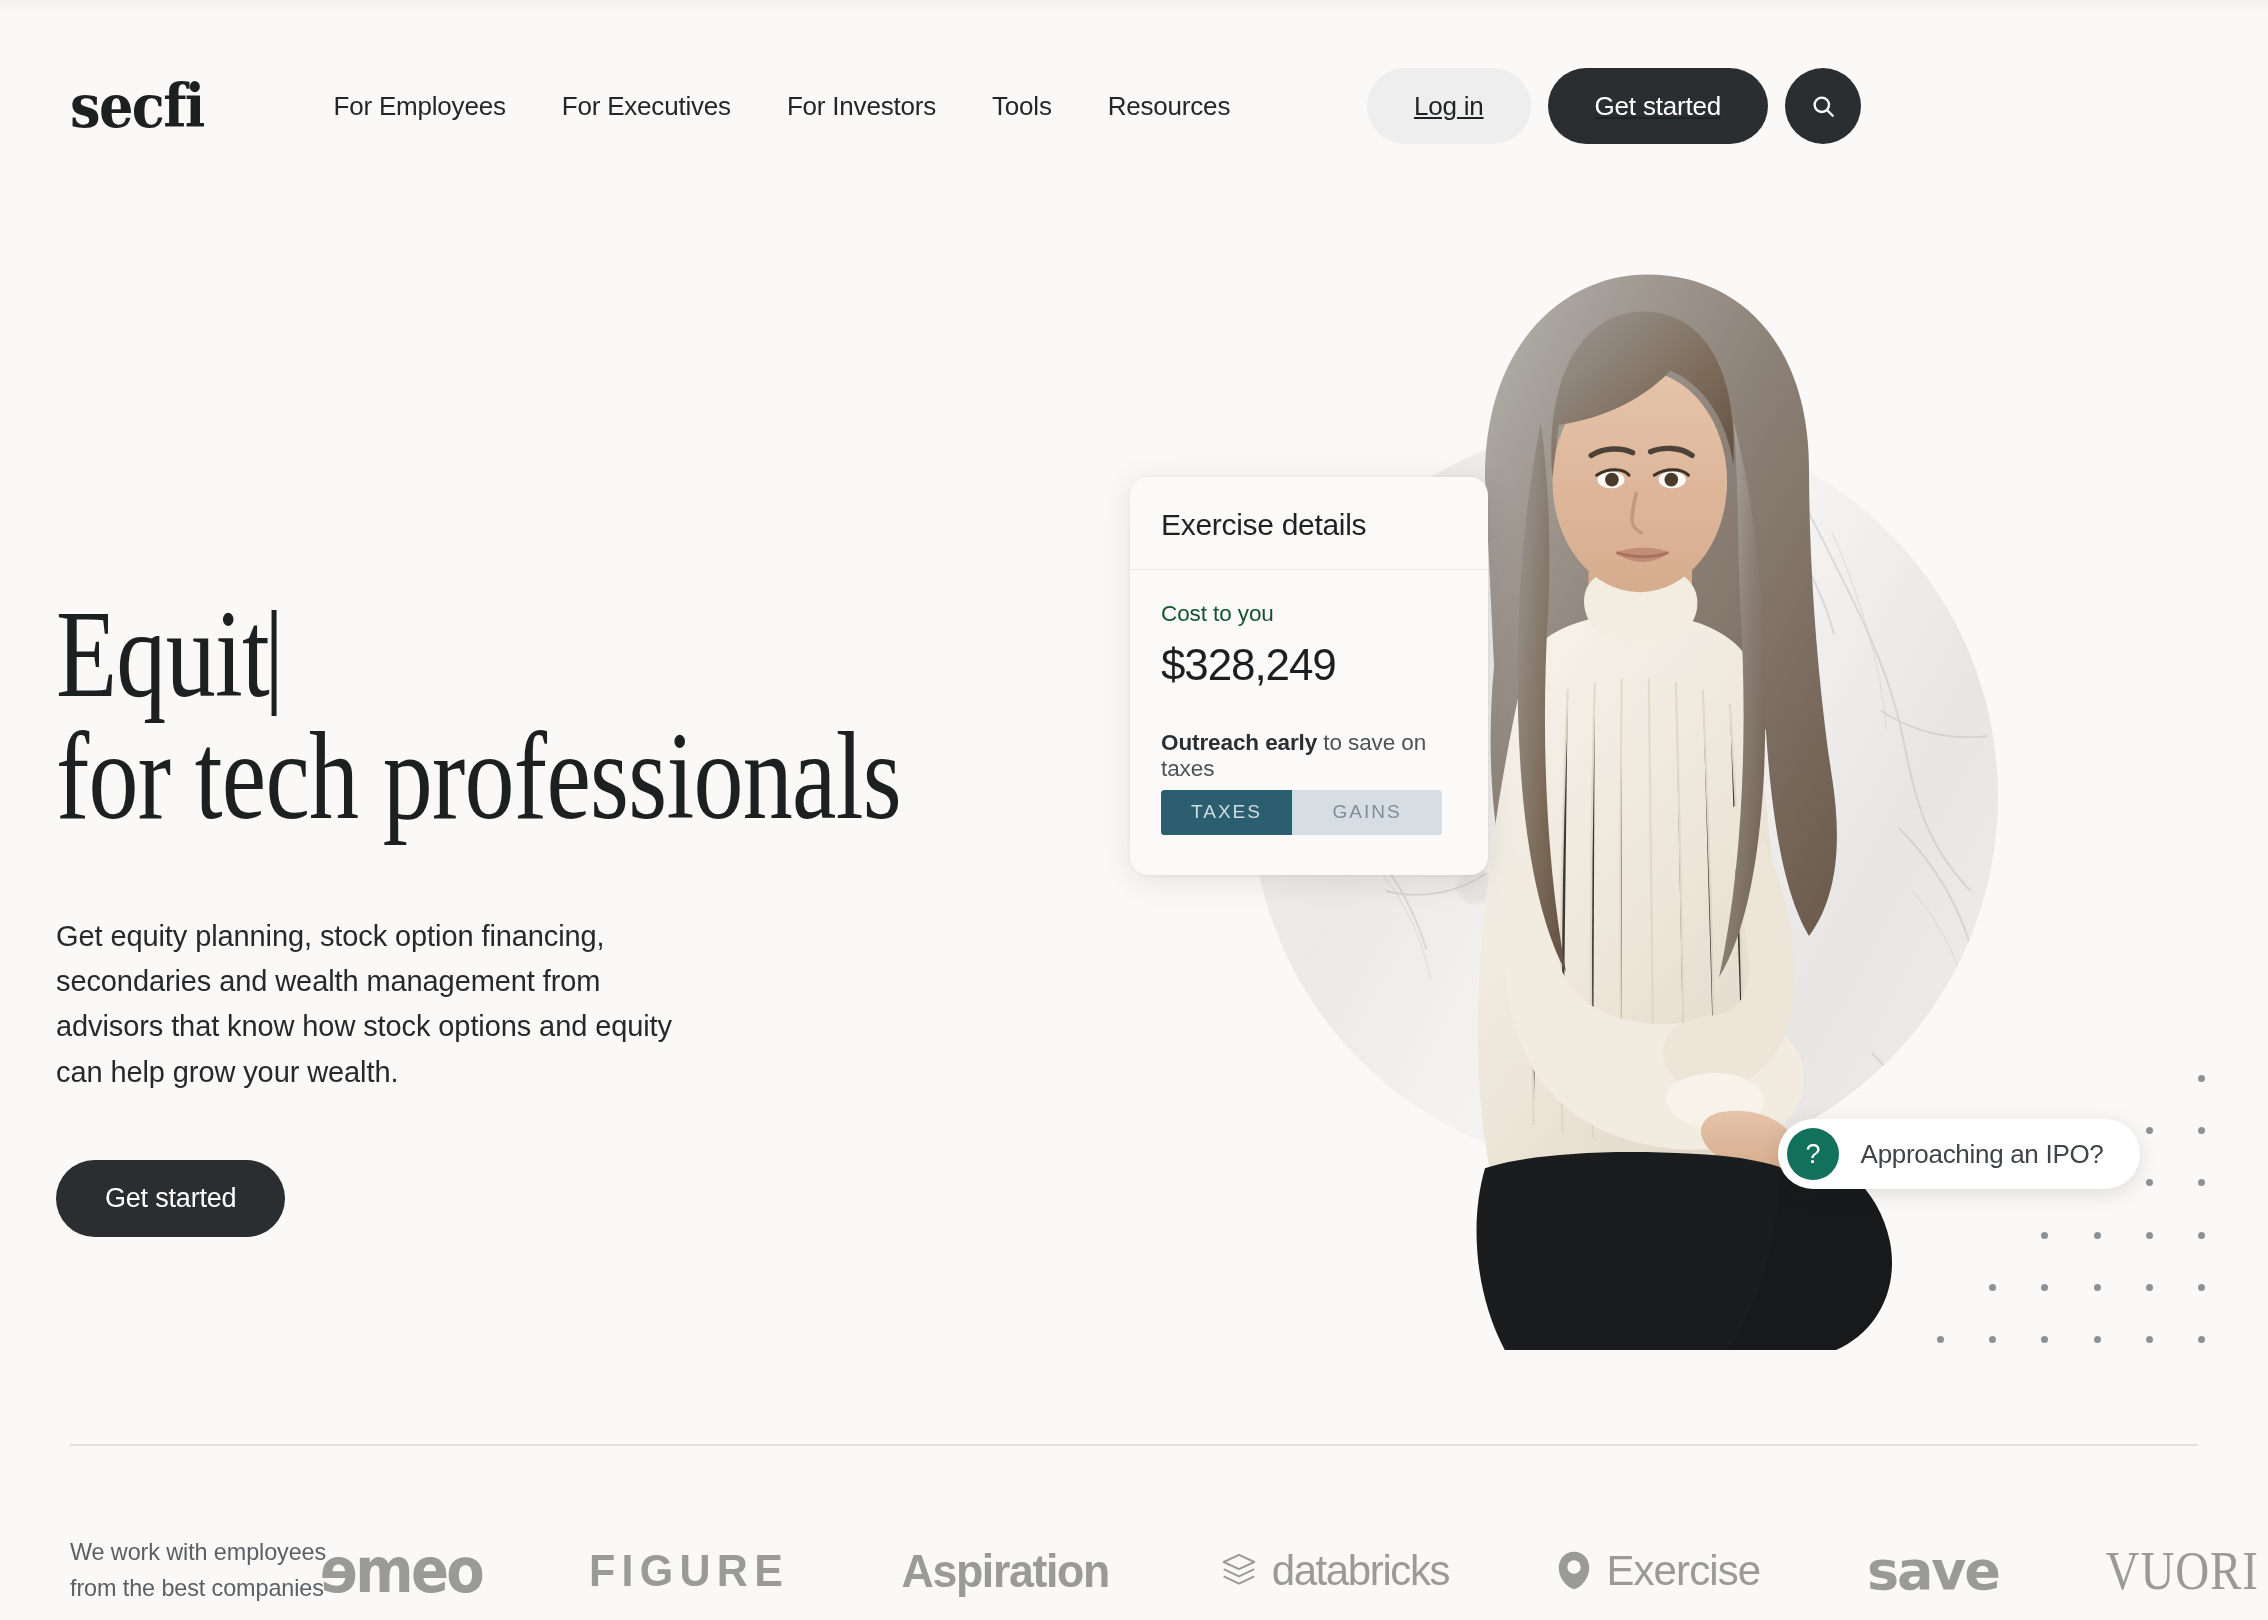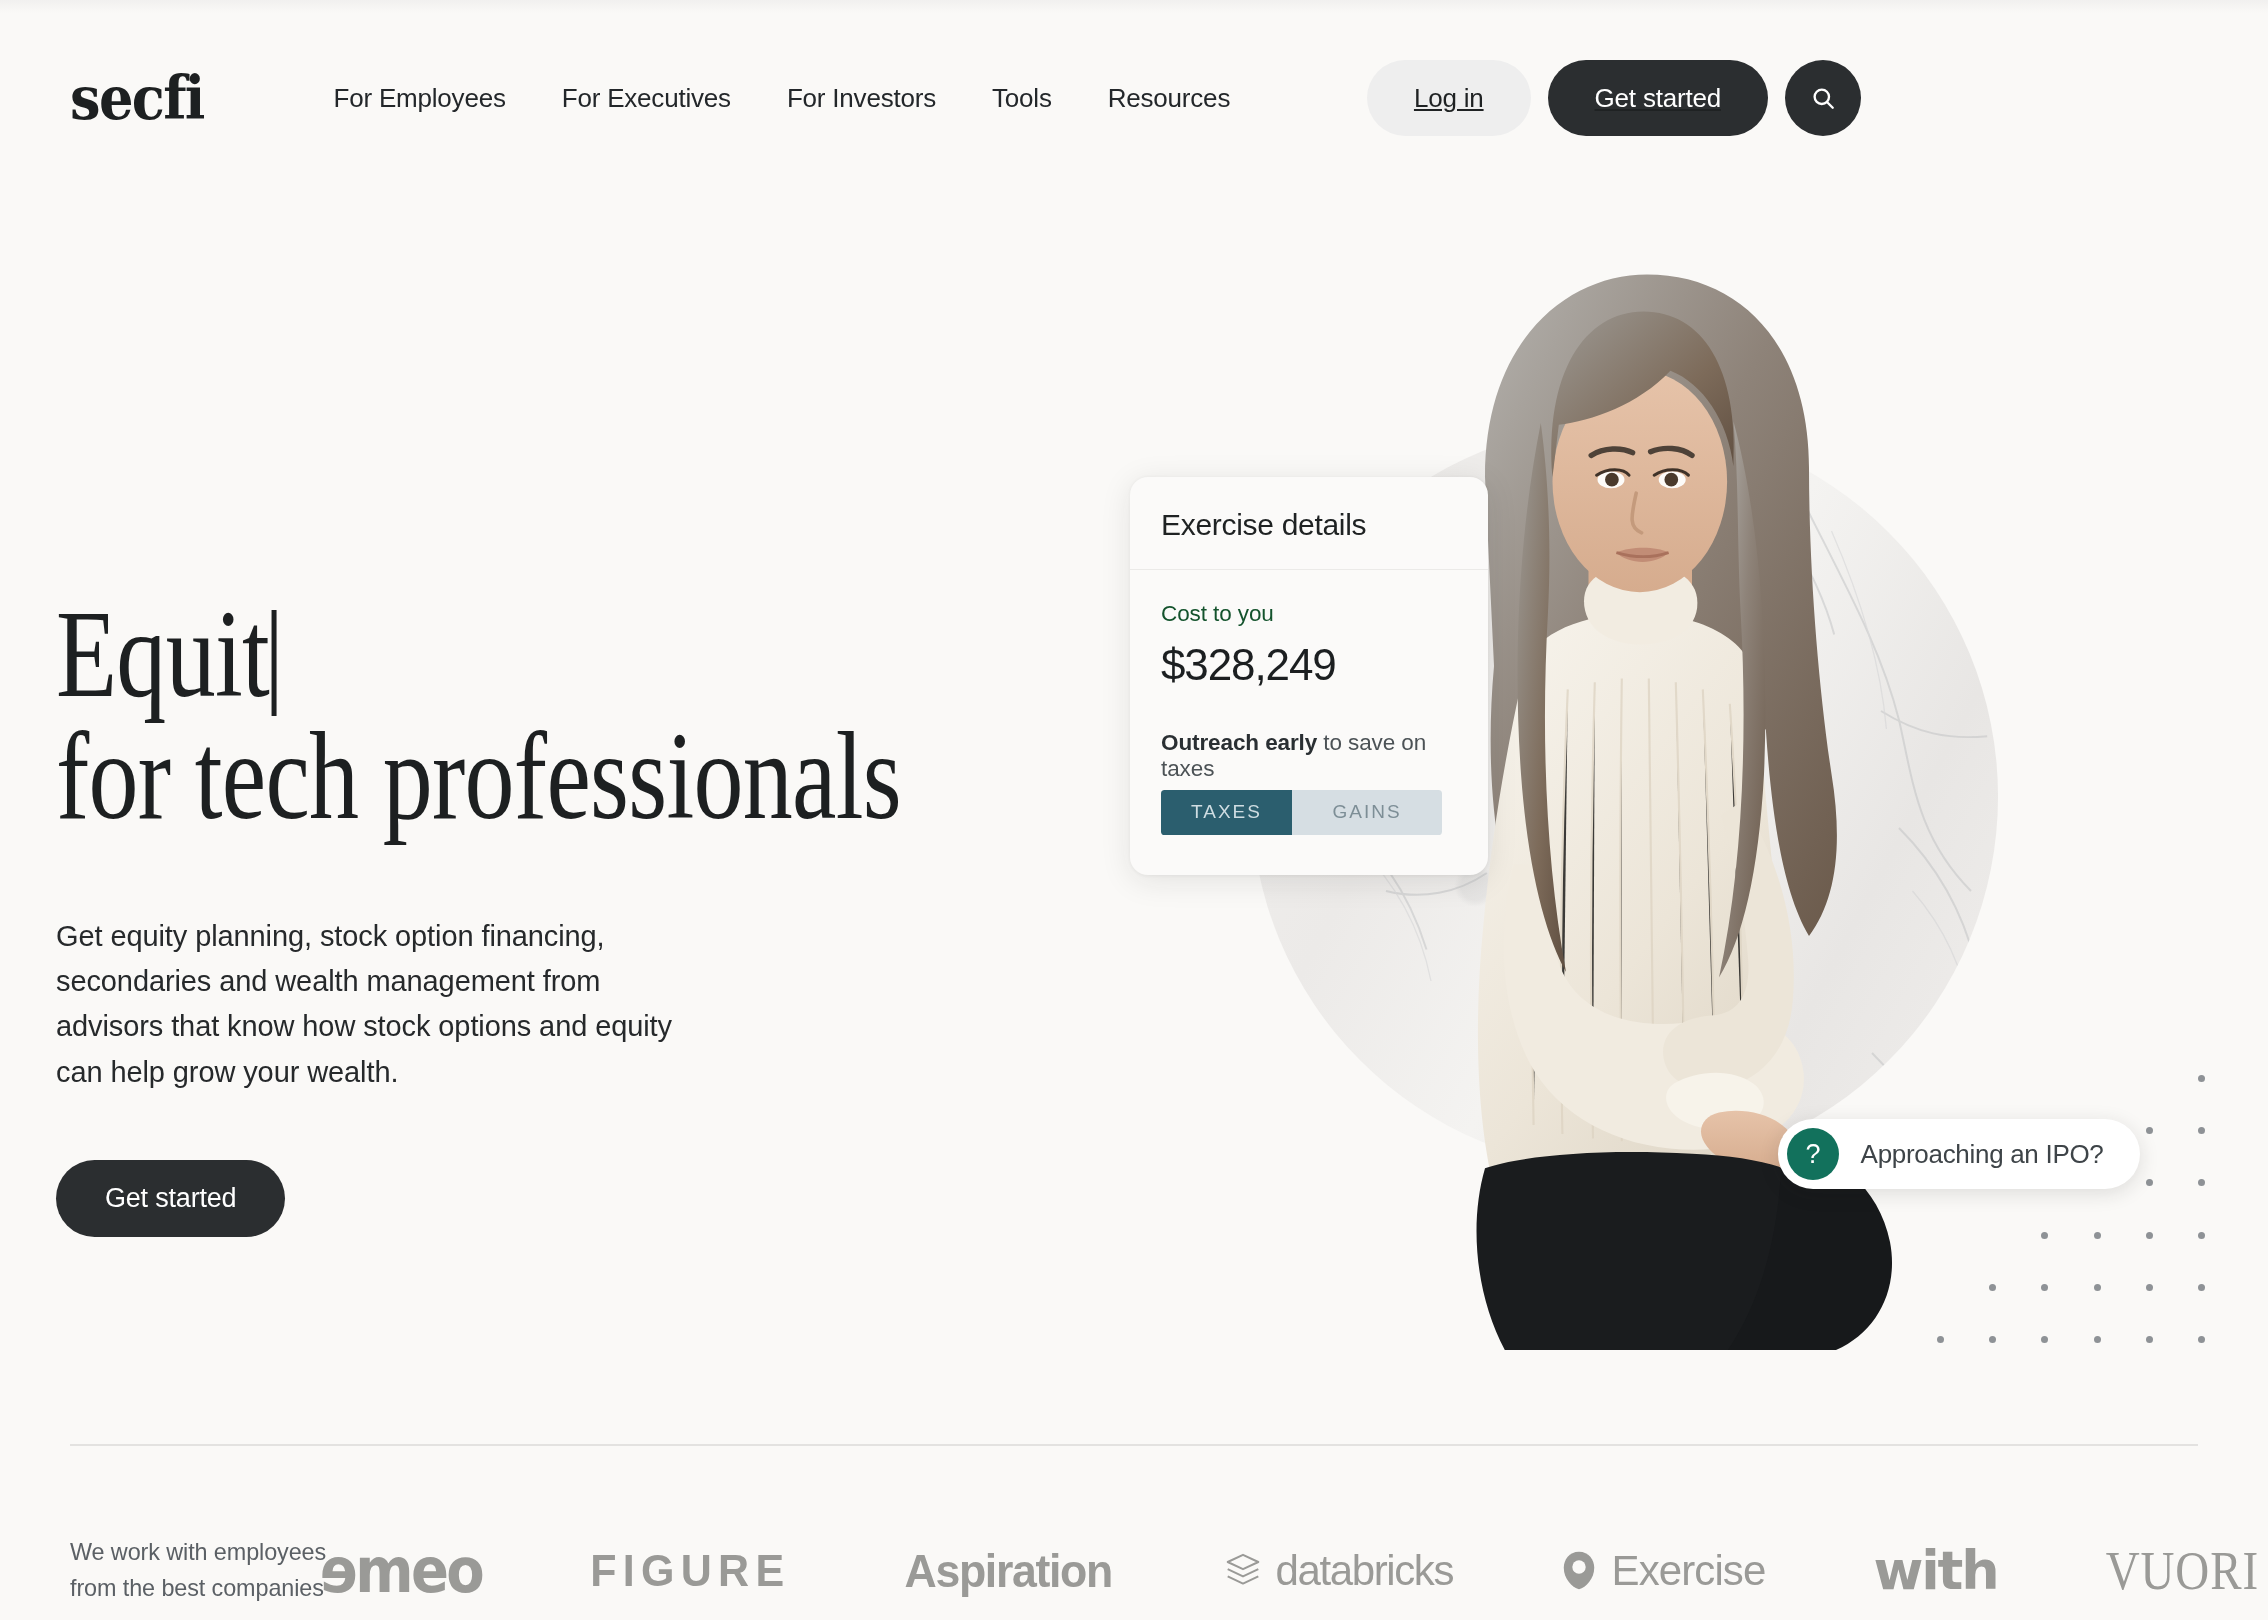--- a/index.html
+++ b/index.html
@@ -13,21 +13,21 @@
   }
   
   .top-sheen{
     position:absolute; top:0; left:0; width:2268px; height:12.6px;
     background:linear-gradient(to bottom,#f1f0ef 0%, #faf9f7 100%);
     z-index:60;
   }
 
   
   .header{
-    position:absolute; top:8px; left:0; width:1924px; height:180px;
+    position:absolute; top:16px; left:0; width:1924px; height:180px;
     display:flex; align-items:center; z-index:50;
   }
   .logo{
     margin-left:70px;
     font-family:"DejaVu Serif", serif;
     font-weight:700;
     font-size:59px;
     letter-spacing:-1.8px;
     color:#1d2021;
     line-height:1;
@@ -464,17 +464,17 @@
       </svg>
       <span>databricks</span>
     </div>
     <div class="lg lg-outreach">
       <svg width="36" height="43" viewBox="0 0 40 48">
         <path d="M20 3 C 31 3, 37 12, 37 21 C 37 33, 28 43, 20 45 C 12 43, 3 33, 3 21 C 3 12, 9 3, 20 3 Z" fill="#9a9a97"></path>
         <circle cx="20" cy="20" r="7.5" fill="#faf9f7"></circle>
       </svg>
       <span>Exercise</span>
     </div>
-    <div class="lg lg-gusto">with</div>
+    <div class="lg lg-gusto">save</div>
     <div class="lg lg-vuori">VUORI</div>
   </div>
 </div>
 
 
 </body></html>

